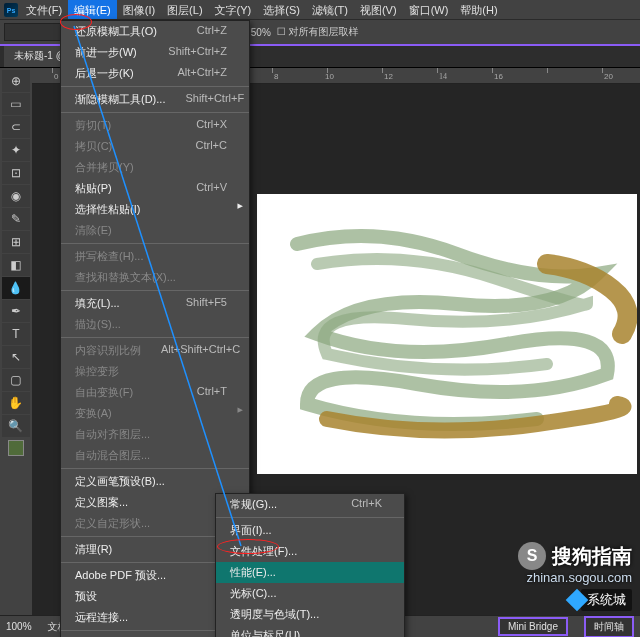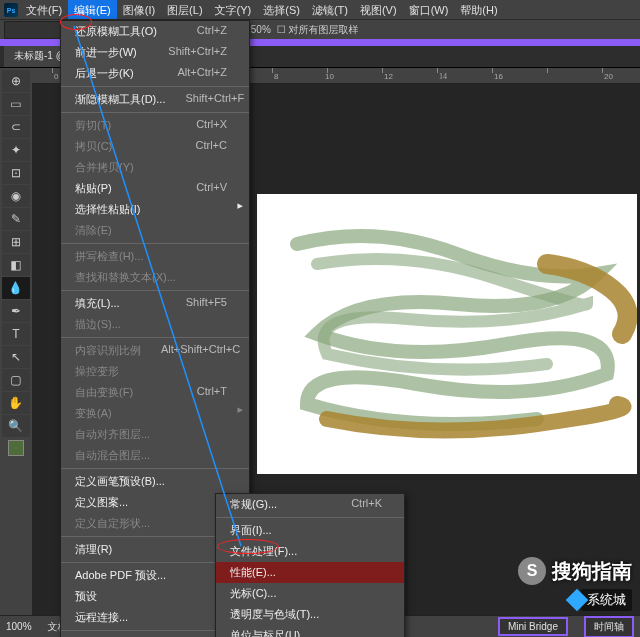--- a/index.html
+++ b/index.html
@@ -1,40 +1,40 @@
 <!DOCTYPE html>
 <html><head>
 <meta charset="utf-8">
 <style>
   * { margin: 0; padding: 0; box-sizing: border-box; font-family: "Microsoft YaHei", sans-serif; }
   body { background: #424242; width: 640px; height: 637px; overflow: hidden; position: relative; color: #e0e0e0; font-size: 11px; }
   .menubar { background: #424242; height: 20px; display: flex; padding-left: 20px; border-bottom: 1px solid #2a2a2a; }
   .ps-icon { position: absolute; left: 4px; top: 3px; width: 14px; height: 14px; background: linear-gradient(135deg, #001e36, #003a5c); border-radius: 2px; display: flex; align-items: center; justify-content: center; font-size: 7px; color: #31a8ff; font-weight: bold; }
   .menubar-item { padding: 3px 6px; cursor: default; }
   .menubar-item.active { background: #1473e6; color: #fff; }
-  .toolbar-row { background: #424242; height: 26px; border-bottom: 7px solid #8b5cf6; display: flex; align-items: center; padding: 0 4px; gap: 6px; }
+  .toolbar-row { background: #424242; height: 26px; border-bottom: 2px solid #8b5cf6; display: flex; align-items: center; padding: 0 4px; gap: 6px; }
   .toolbar-ctrl { width: 60px; height: 18px; background: #333; border: 1px solid #222; }
   .toolbar-text { color: #ccc; font-size: 10px; }
   .tabs-row { background: #2d2d2d; height: 22px; display: flex; padding-left: 4px; border-bottom: 1px solid #000; }
   .tab { background: #424242; padding: 3px 10px; font-size: 10px; border-right: 1px solid #222; }
   .ruler-h { background: #424242; height: 16px; border-bottom: 1px solid #222; margin-left: 32px; position: relative; overflow: hidden; }
   .ruler-h .tick { position: absolute; top: 0; width: 1px; height: 5px; background: #888; }
   .ruler-h .num { position: absolute; top: 4px; font-size: 8px; color: #aaa; }
   .workspace { position: absolute; left: 32px; top: 84px; right: 0; bottom: 22px; background: #252525; }
   .canvas { position: absolute; left: 225px; top: 110px; width: 380px; height: 280px; background: #fff; }
   .tool-palette { position: absolute; left: 0; top: 68px; width: 32px; bottom: 22px; background: #424242; display: flex; flex-direction: column; gap: 1px; padding: 2px; }
   .tool { width: 28px; height: 22px; background: #3a3a3a; display: flex; align-items: center; justify-content: center; font-size: 12px; color: #ccc; }
   .tool.active { background: #1a1a1a; }
   .color-swatch { width: 16px; height: 16px; border: 1px solid #888; margin: 2px auto; }
   .dropdown { position: absolute; background: #4b4b4b; border: 1px solid #222; box-shadow: 2px 2px 6px rgba(0,0,0,0.5); z-index: 100; min-width: 190px; }
   .dropdown.main { left: 60px; top: 20px; width: 155px; }
   .dropdown.sub { left: 215px; top: 493px; width: 125px; }
   .menu-item { display: flex; justify-content: space-between; padding: 3px 22px 3px 14px; cursor: default; font-size: 11px; color: #eee; position: relative; white-space: nowrap; }
   .menu-item.disabled { color: #888; }
-  .menu-item.highlight { background: #7f1d1d; }
+  .menu-item.highlight { background: #0f766e; }
   .menu-item .shortcut { color: #bbb; margin-left: 20px; }
   .menu-item.has-sub::after { content: "▶"; position: absolute; right: 6px; font-size: 7px; }
   .menu-sep { height: 1px; background: #666; margin: 2px 0; }
   .anno-line { position: absolute; z-index: 200; pointer-events: none; }
   .anno-circle { position: absolute; border: 1.5px solid #ff2222; border-radius: 50%; z-index: 201; pointer-events: none; }
   .statusbar { position: absolute; left: 0; right: 0; bottom: 0; height: 22px; background: #424242; border-top: 1px solid #222; display: flex; align-items: center; padding: 0 6px; font-size: 10px; gap: 16px; }
   .statusbar .btn { background: #333; padding: 2px 8px; border: 2px solid #8b5cf6; }
   .watermark { position: absolute; right: 8px; bottom: 26px; z-index: 300; text-align: right; pointer-events: none; }
   .wm-title { display: flex; align-items: center; justify-content: flex-end; gap: 6px; }
   .wm-s { width: 28px; height: 28px; border-radius: 50%; background: #888; display: flex; align-items: center; justify-content: center; font-size: 16px; font-weight: bold; color: #fff; }
@@ -275,20 +275,21 @@
   <line x1="74" y1="26" x2="241" y2="546" stroke="#1e90ff" stroke-width="1.5"></line>
 </svg>
 <div class="anno-circle" style="left:60px;top:14px;width:32px;height:16px"></div>
 <div class="anno-circle" style="left:217px;top:539px;width:62px;height:15px"></div>
 
 <div class="watermark">
   <div class="wm-title">
     <div class="wm-s">S</div>
     <span class="wm-text">搜狗指南</span>
   </div>
+  <div class="wm-url">zhinan.sogou.com</div>
   <div class="wm-badge">
     <div class="wm-dia"></div>
     <span class="wm-badge-text">系统城</span>
   </div>
 </div>
 
 <div class="statusbar">
   <span>100%</span>
   <span>文档:1.30M/1010.8K</span>
   <span style="flex:1"></span>

